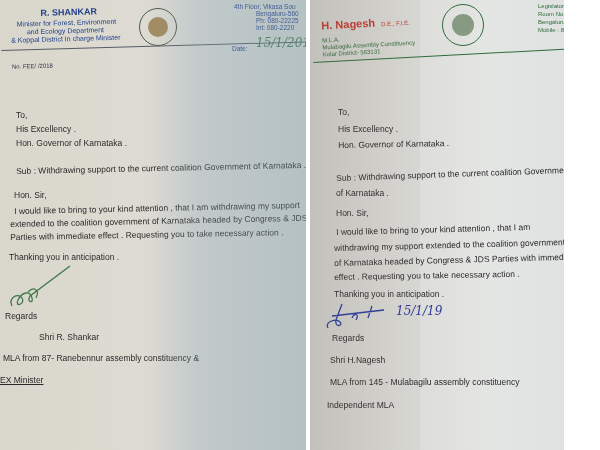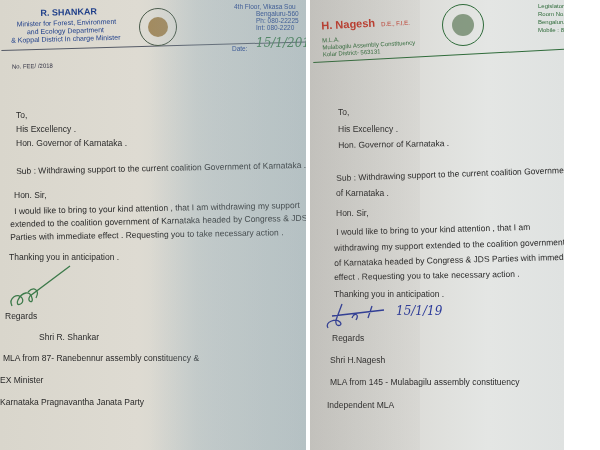--- a/index.html
+++ b/index.html
@@ -49,22 +49,21 @@
   <div class="txt" style="left:10px;top:219px;transform:rotate(-1.2deg);transform-origin:0 0;">extended to the coalition government of Karnataka  headed  by Congress &amp;  JDS</div>
   <div class="txt" style="left:10px;top:232px;transform:rotate(-1deg);transform-origin:0 0;">Parties with immediate  effect  . Requesting  you to take necessary action .</div>
   <div class="txt" style="left:9px;top:252px;">Thanking you in anticipation .</div>
   <svg class="sig" style="left:4px;top:262px;" width="70" height="50" viewBox="0 0 70 50">
     <path d="M8 44 C 4 36, 14 30, 18 36 C 22 42, 10 46, 14 38 C 18 30, 26 28, 28 36 C 30 42, 22 40, 26 34 L 66 4" stroke="#3c7a4a" stroke-width="1.3" fill="none"></path>
     <path d="M24 30 C 30 24, 36 28, 32 36" stroke="#3c7a4a" stroke-width="1.2" fill="none"></path>
   </svg>
   <div class="txt" style="left:5px;top:311px;">Regards</div>
   <div class="txt" style="left:3px;top:332px;margin-left:36px;">Shri R. Shankar</div>
   <div class="txt" style="left:3px;top:353px;">MLA from 87- Ranebennur assembly constituency &amp;</div>
-  <div class="txt" style="left:0px;top:375px;">EX Minister</div>
-  <div class="txt" style="left:0px;top:397px;">Karnataka Pragnavantha Janata Party</div>
+  <div class="txt" style="left:0px;top:375px;text-decoration:underline;">EX Minister</div>
   <div class="shade" style="left:150px;width:156px;background:linear-gradient(90deg,rgba(150,175,185,0) 0%,rgba(150,175,185,.25) 30%,rgba(140,165,175,.3) 100%);"></div>
 </div>
 
 <div class="gap"></div>
 
 <div class="photo right">
   <div class="sheet" style="transform:rotate(-3deg);transform-origin:0 0;">
     <div class="hdr-name" style="left:10px;top:20px;font-size:11px;color:#c0392b;">
       <span>H. Nagesh</span>
       <span style="font-size:6px;font-weight:normal;margin-left:3px;">D.E., F.I.E.</span>

